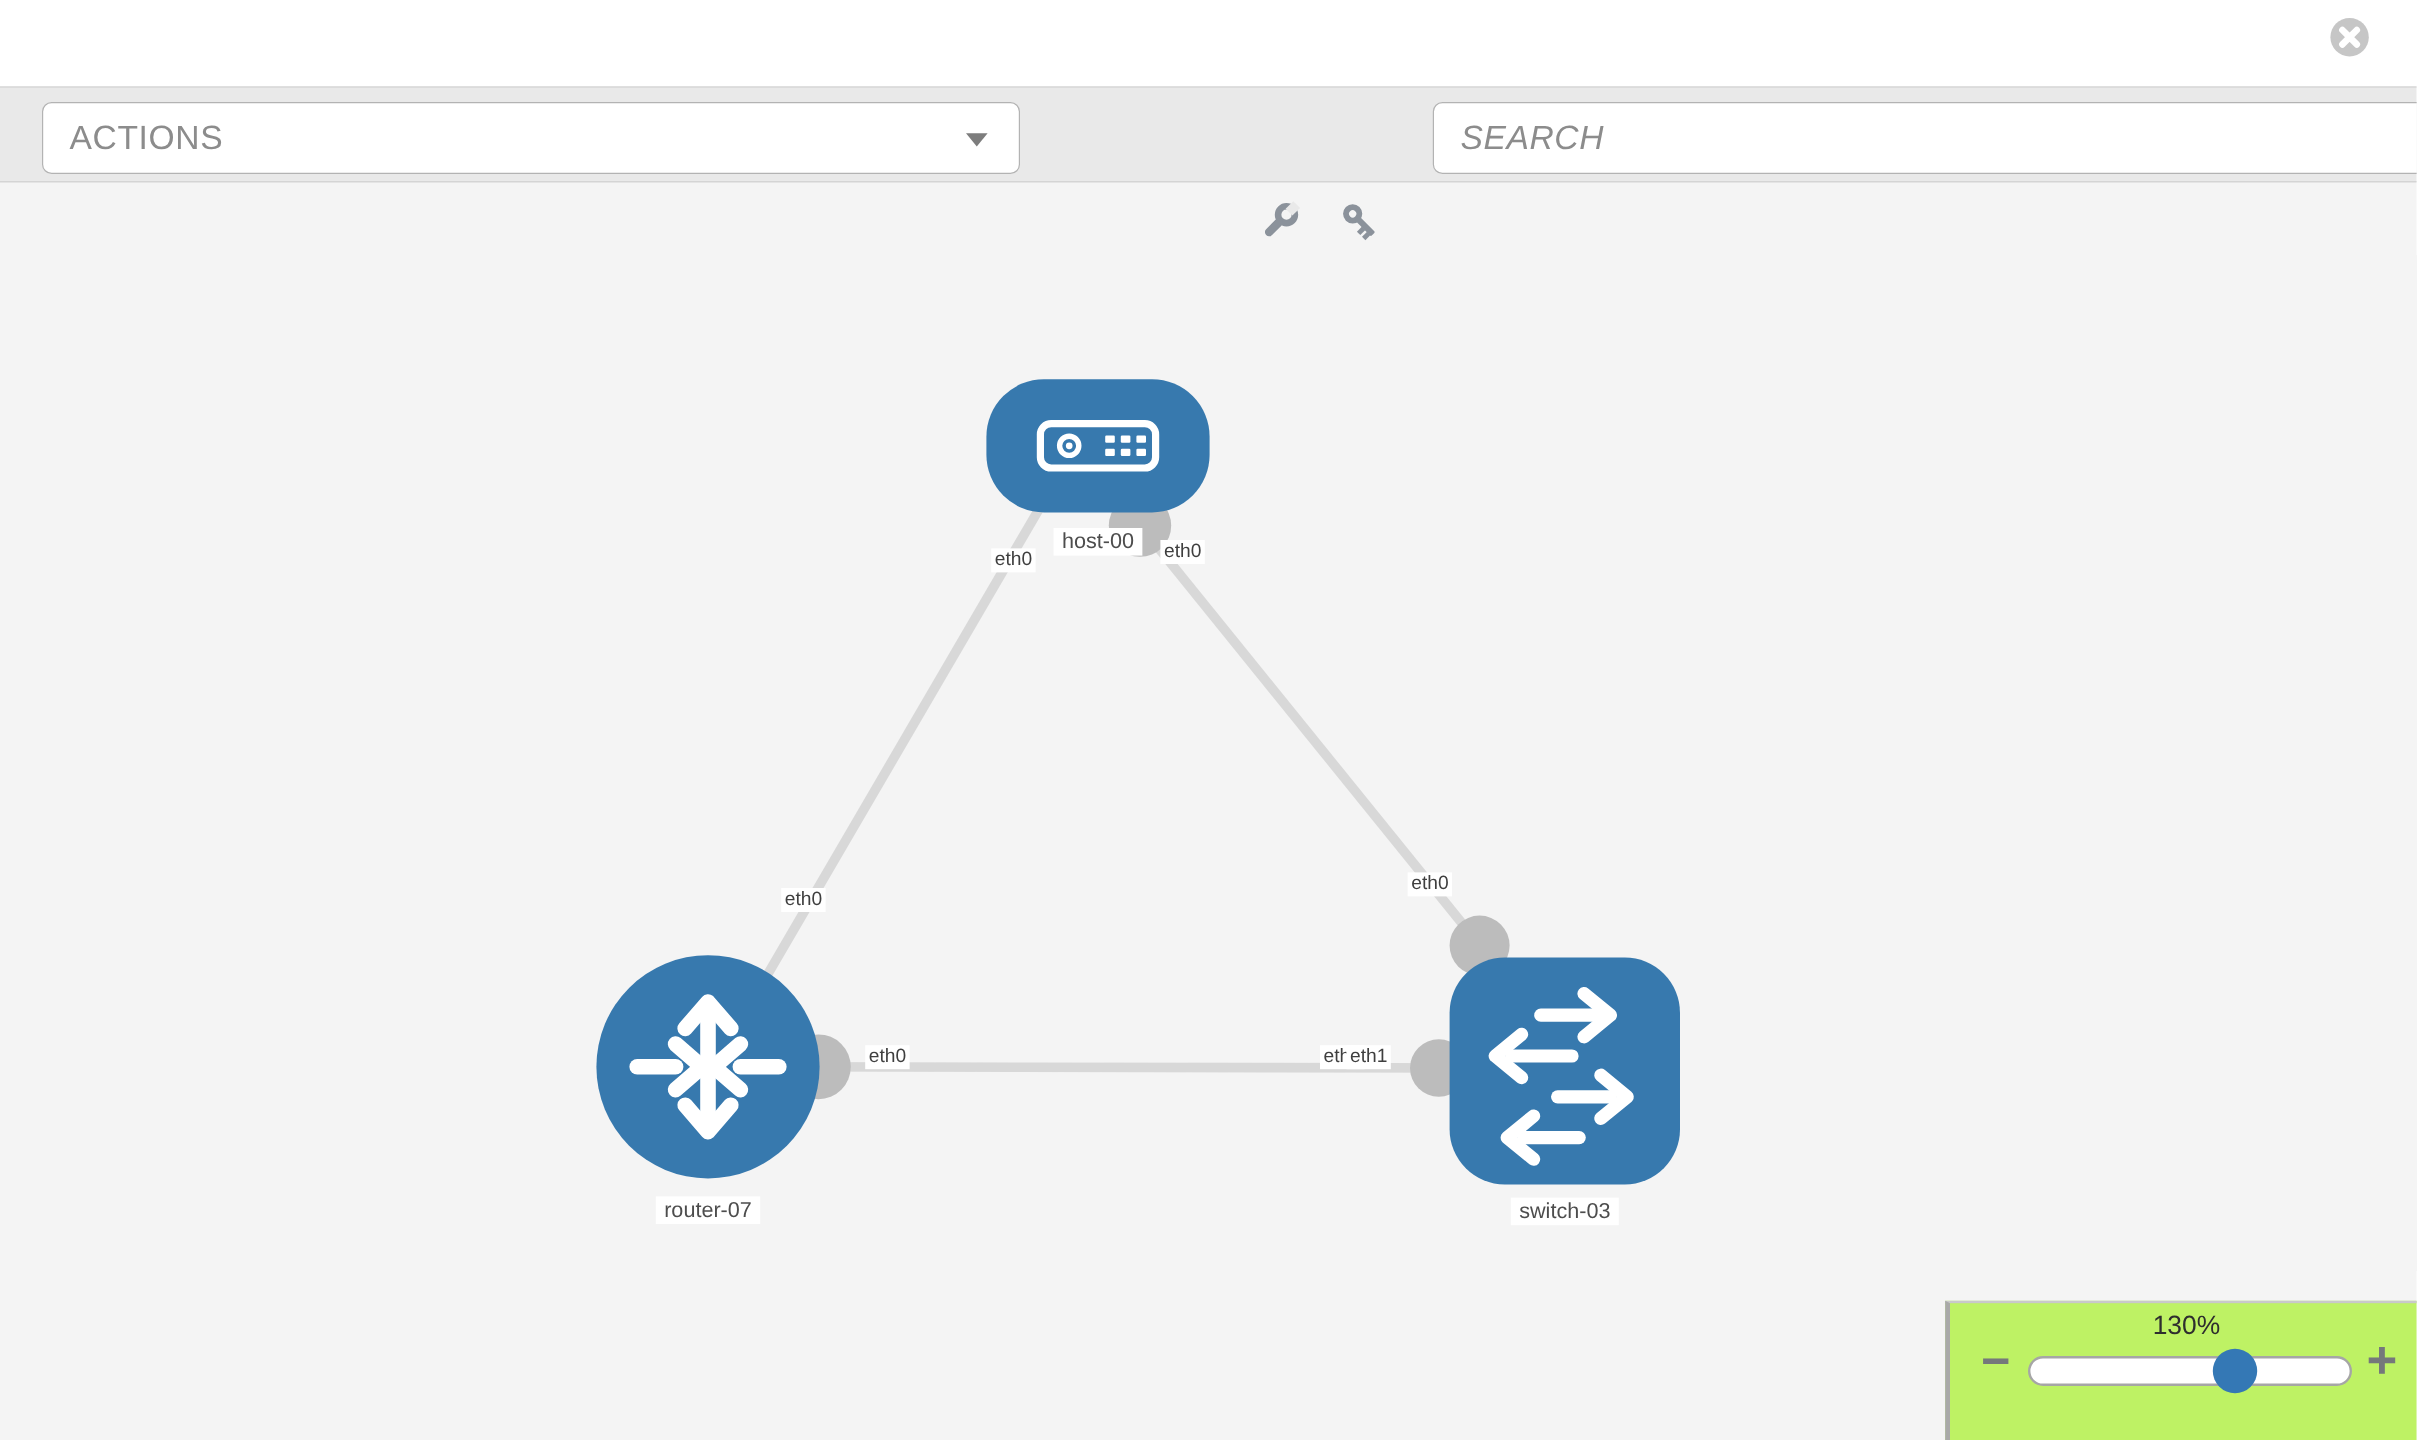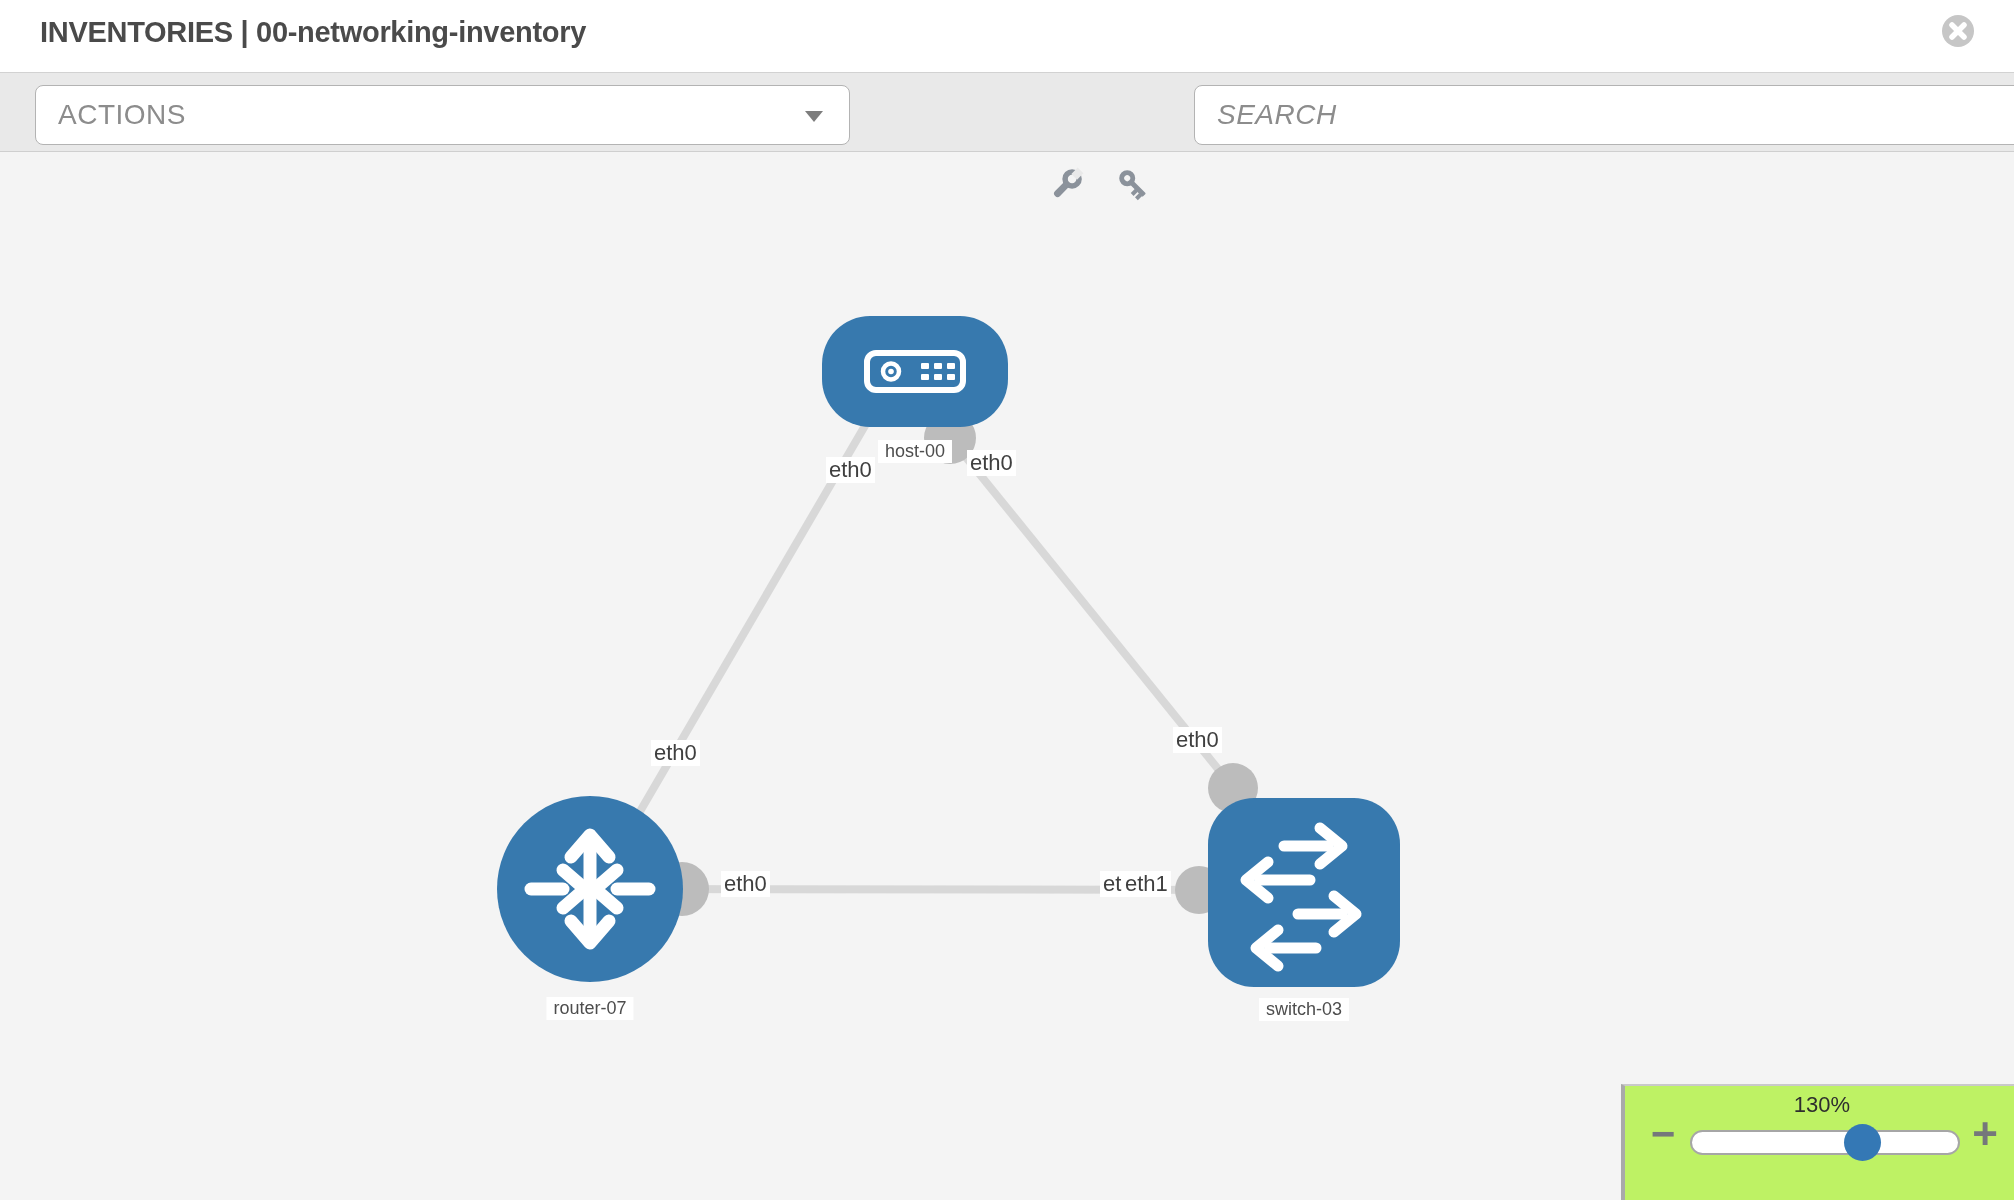--- a/index.html
+++ b/index.html
@@ -24,21 +24,21 @@
   
   #canvas-bg{position:absolute;left:0;top:152px;right:0;bottom:0;background:#f4f4f4;}
   #topology{position:absolute;left:0;top:0;width:2014px;height:1200px;z-index:1;}
   #links-svg{position:absolute;left:0;top:0;}
   .node{position:absolute;display:flex;align-items:center;justify-content:center;cursor:pointer;}
   .node.rounded{border-radius:48px;}
   .node.circle{border-radius:50%;}
   .node.square{border-radius:46px;}
   .node svg{width:100%;height:100%;display:block;}
   .node-label{position:absolute;transform:translateX(-50%);background:#fff;color:#4d4d4d;font-size:18px;line-height:1.15;padding:1px 7px;white-space:nowrap;}
-  .iface-label{position:absolute;background:#fff;color:#3f3f3f;font-size:22px;line-height:1.1;padding:1px 3px;white-space:nowrap;}
+  .iface-label{position:absolute;background:#fff;color:#3f3f3f;font-size:16px;line-height:1.1;padding:1px 3px;white-space:nowrap;}
 
   
   #zoom-panel{position:absolute;right:0;bottom:0;width:389px;height:114px;background:#bef264;border-left:4px solid #a9a9a9;border-top:2px solid #c9c9c9;box-sizing:content-box;z-index:6;}
   #zoom-value{position:absolute;left:62px;top:6px;width:270px;text-align:center;font-size:22px;color:#2e2e2e;}
   #zoom-minus{position:absolute;left:18px;top:26px;width:40px;height:44px;border:none;background:transparent;font-size:42px;font-weight:bold;color:#75787b;line-height:44px;padding:0;cursor:pointer;}
   #zoom-plus{position:absolute;left:340px;top:24px;width:40px;height:48px;border:none;background:transparent;font-size:44px;font-weight:bold;color:#75787b;line-height:48px;padding:0;cursor:pointer;}
   #zoom-track{position:absolute;left:65px;top:44px;width:266px;height:21px;background:#fff;border:2px solid #a6a6a6;border-radius:13px;cursor:pointer;}
   #zoom-handle{position:absolute;top:50%;width:37px;height:37px;margin-top:-18.5px;margin-left:-18.5px;border-radius:50%;background:#3478b5;cursor:grab;}
 </style>
 </head>
@@ -107,21 +107,20 @@
         <div class="iface-label" style="left: 967px; top: 450px;">eth0</div>
         <div class="iface-label" style="left: 651px; top: 740px;">eth0</div>
         <div class="iface-label" style="left: 1173px; top: 727px;">eth0</div>
         <div class="iface-label" style="left: 721px; top: 871px;">eth0</div>
         <div class="iface-label" style="left: 1100px; top: 871px;">eth0</div>
         <div class="iface-label" style="left: 1122px; top: 871px;">eth1</div>
       </div>
   </div>
 
   <div id="header">
-    <div id="page-title">INVENTORIES | 00-networking-inventory</div>
     <button id="close-btn">
       <svg width="34" height="34" viewBox="0 0 34 34">
         <circle cx="17" cy="17" r="16" fill="#c6c6c6"></circle>
         <path d="M11 11 L23 23 M23 11 L11 23" stroke="#fff" stroke-width="5.5" stroke-linecap="round"></path>
       </svg>
     </button>
   </div>
 
   <div id="toolbar">
     <div id="actions-dd" class="dd">

